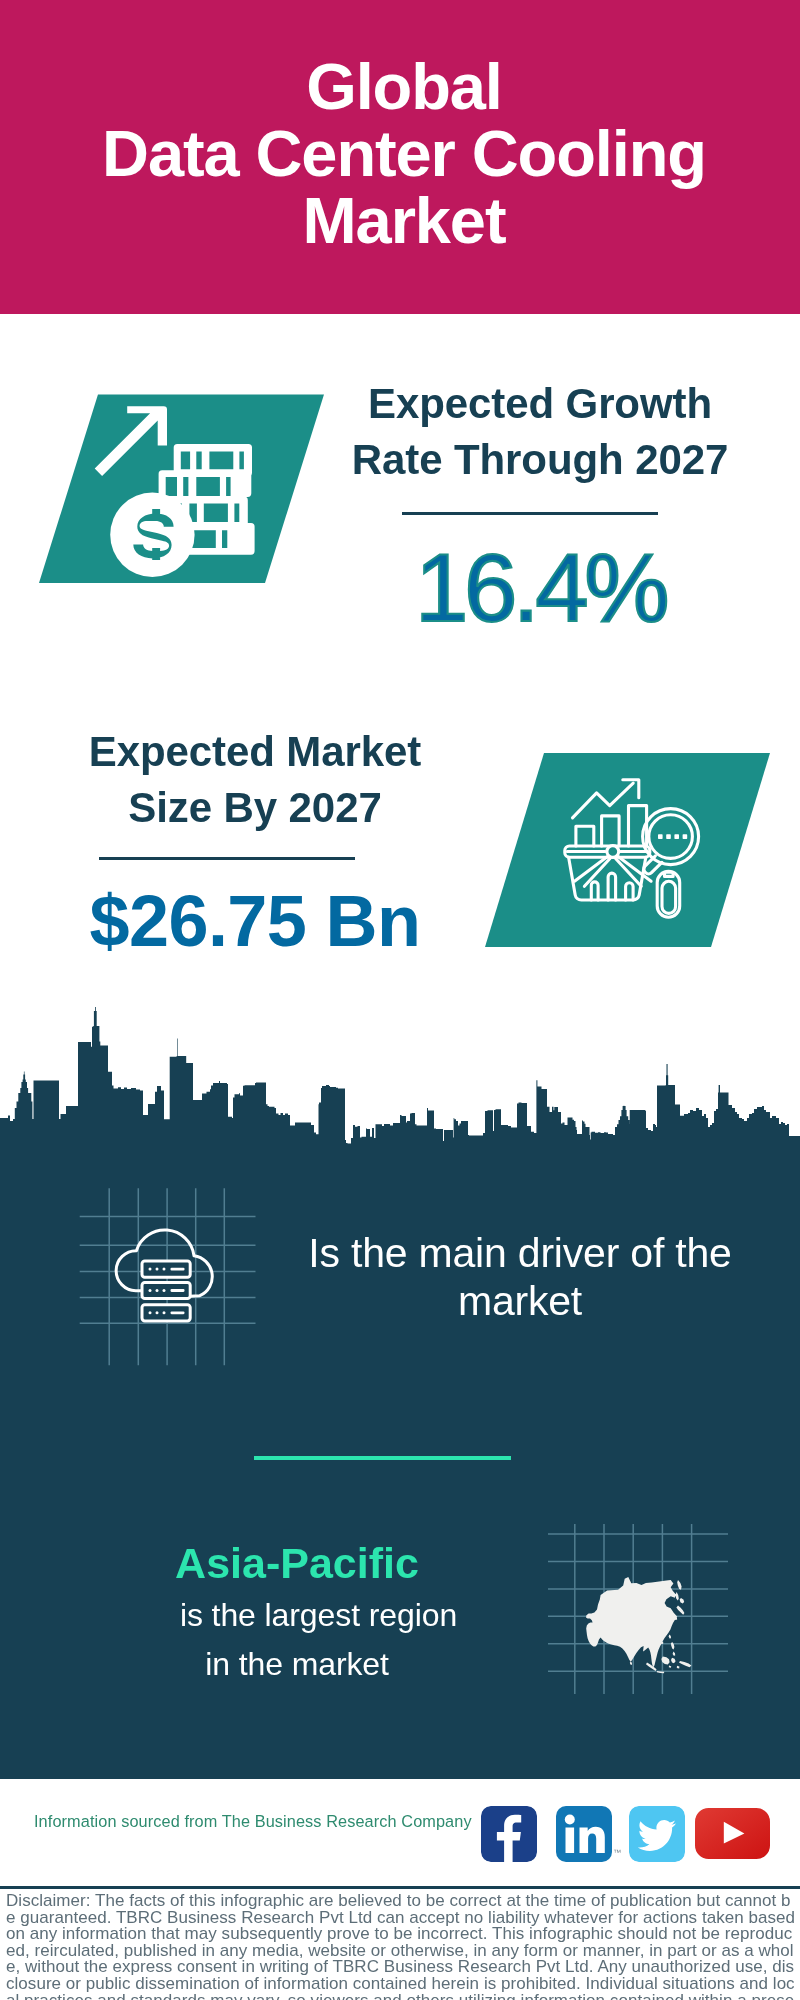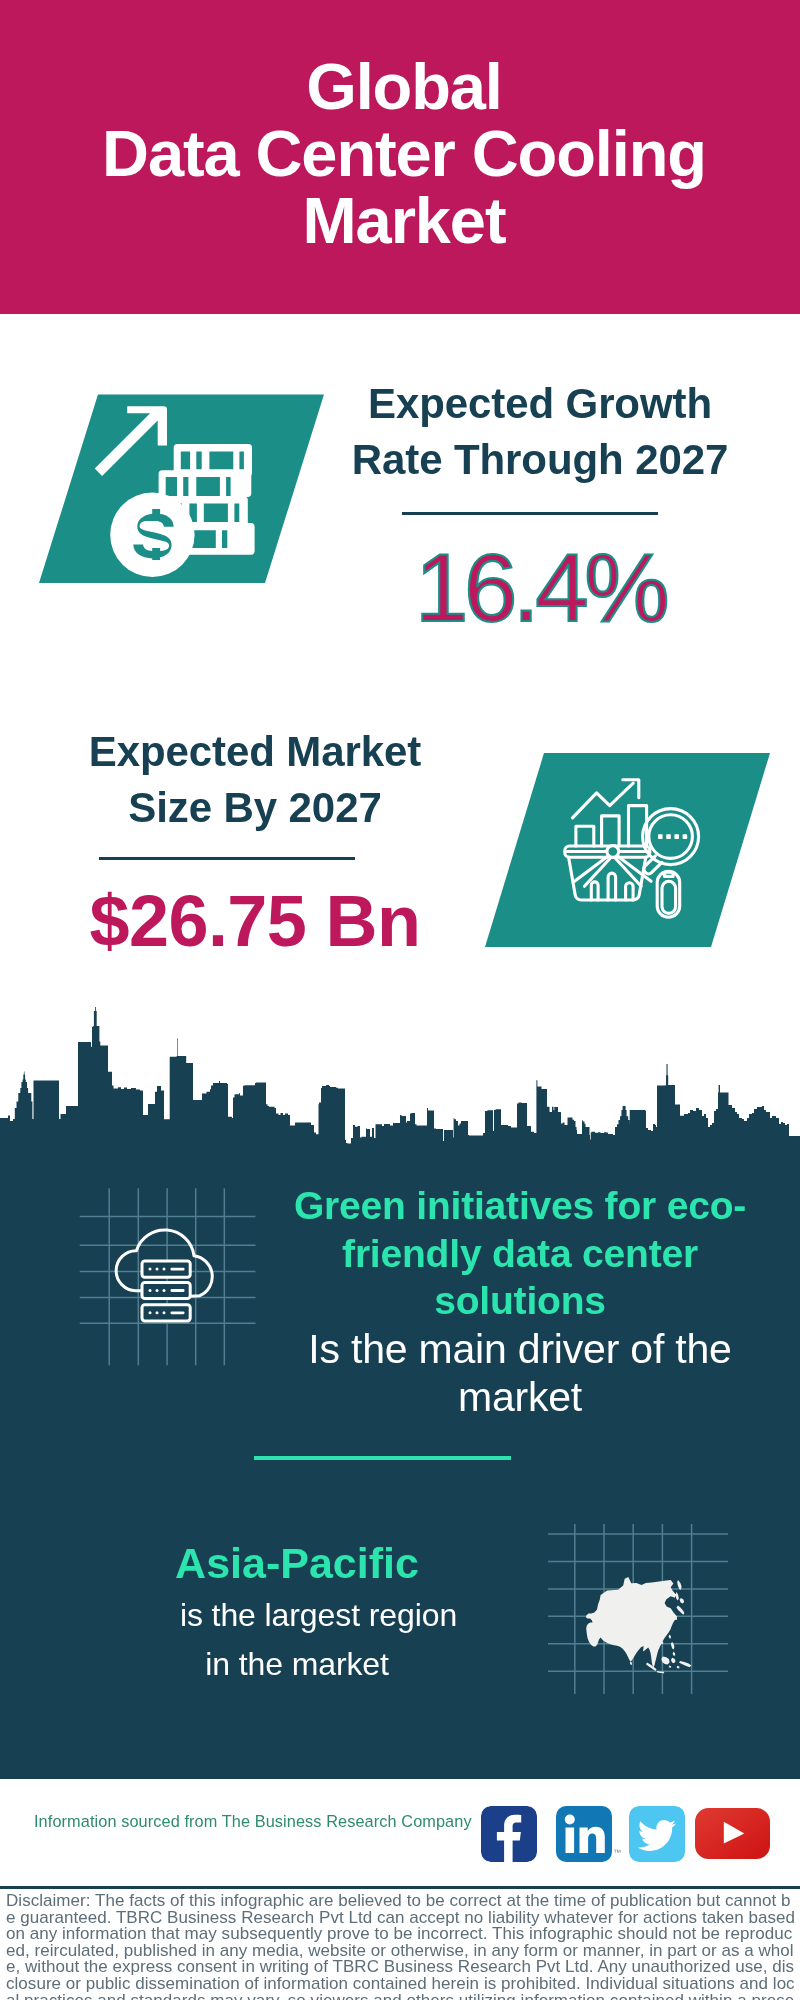--- a/index.html
+++ b/index.html
@@ -8,21 +8,21 @@
 
   
   .hdr{position:absolute;left:0;top:0;width:800px;height:314px;background:#be185d;}
   .hdr-title{position:absolute;left:4px;top:53px;width:800px;text-align:center;color:#fff;
              font-weight:700;font-size:65px;line-height:67px;letter-spacing:-1.1px;}
 
   
   .para{position:absolute;}
   .stat-label{position:absolute;color:#174053;font-weight:700;font-size:42px;line-height:56px;text-align:center;letter-spacing:-0.1px;}
   .rule{position:absolute;background:#174053;height:3px;}
-  .stat-value{position:absolute;color:#be185d;text-align:center;white-space:nowrap;}
+  .stat-value{position:absolute;color:#0369a1;text-align:center;white-space:nowrap;}
 
   
   .dark{position:absolute;left:0;background:#174053;width:800px;}
   .skyline{position:absolute;left:0;width:800px;}
   .greentxt{color:#2ce5ae;font-weight:700;font-size:39px;letter-spacing:-0.2px;}
   .whitetxt{color:#ffffff;font-weight:400;font-size:41px;letter-spacing:-0.2px;}
   .drv{position:absolute;text-align:center;font-size:37px;line-height:46.6px;letter-spacing:-0.3px;}
   .divider2{position:absolute;background:#2ce5ae;height:4px;}
   .srctext{position:absolute;color:#2e8b6f;font-size:16.3px;line-height:20.5px;letter-spacing:0.1px;}
   .social{position:absolute;border-radius:10px;}
@@ -186,21 +186,21 @@
           <circle cx="157.0" cy="1290.5" r="1.5"></circle>
           <circle cx="164.0" cy="1290.5" r="1.5"></circle>
         <rect x="170.5" y="1289.1" width="14.0" height="2.8" rx="1.1"></rect>
         <circle cx="150.0" cy="1312.8" r="1.5"></circle>
           <circle cx="157.0" cy="1312.8" r="1.5"></circle>
           <circle cx="164.0" cy="1312.8" r="1.5"></circle>
         <rect x="170.5" y="1311.4" width="14.0" height="2.8" rx="1.1"></rect>
       </g>
     </svg>
     <div class="drv" style="left:280px;top:1183px;width:480px;">
-      <span class="greentxt">Green initiatives for eco-friendly data center solutions</span><br>
+      <br>
       <span class="whitetxt">Is the main driver of the market</span>
     </div>
     <div class="divider2" style="left:254px;top:1456px;width:257px;"></div>
   </div>
 
   <div>
     <div class="drv" style="left:57px;top:1540px;width:480px;line-height:47.5px;">
       <span class="greentxt" style="font-size:43px;letter-spacing:0px;">Asia-Pacific</span><br>
       <span class="whitetxt" style="font-size:32px;letter-spacing:-0.1px;margin-left:43px;">is the largest region<br>in the market</span>
     </div>

